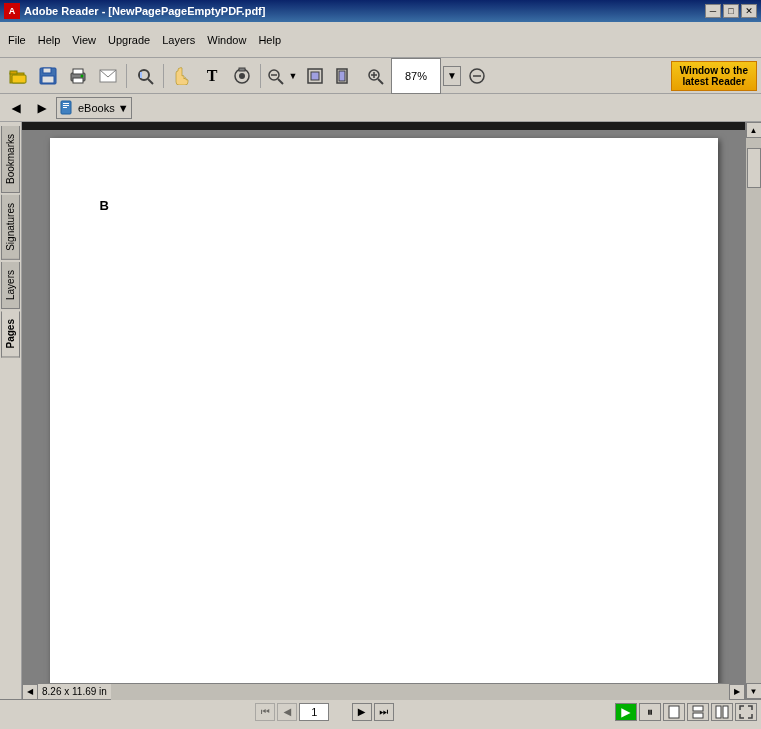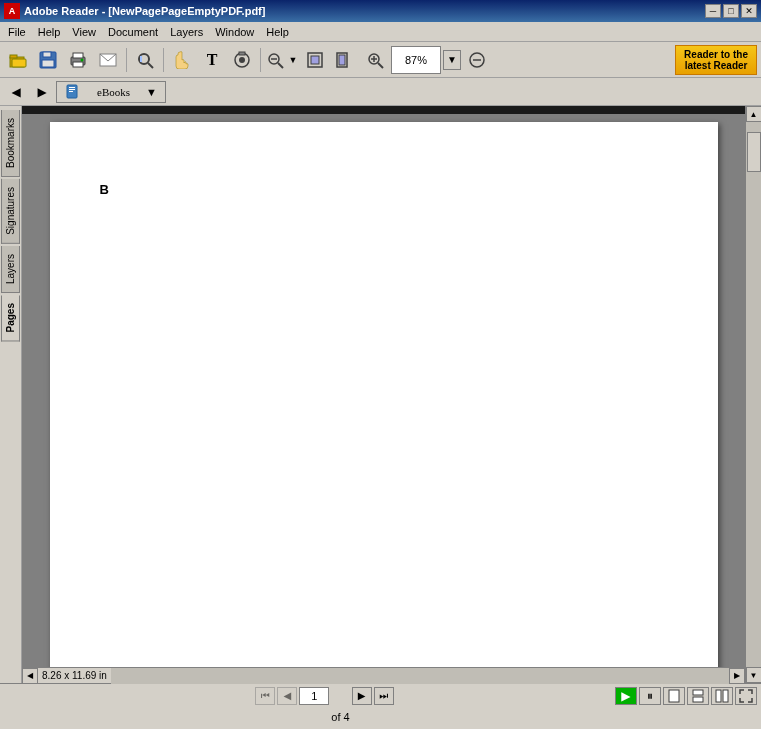--- a/index.html
+++ b/index.html
@@ -49,21 +49,21 @@
       align-items: center;
       justify-content: center;
       font-size: 9px;
       cursor: pointer;
       color: #000;
     }
 
     
     #menu-bar {
       background: #d4d0c8;
-      height: 20px;
+      height: 36px;
       display: flex;
       align-items: center;
       padding: 0 2px;
       border-bottom: 1px solid #a0a0a0;
     }
     .menu-item {
       padding: 2px 6px;
       font-size: 11px;
       cursor: pointer;
     }
@@ -95,21 +95,21 @@
       background: #a0a0a0;
       margin: 0 2px;
     }
     .zoom-box {
       display: flex;
       align-items: center;
       gap: 2px;
     }
     .zoom-input {
       width: 50px;
-      height: 28px;
+      height: 36px;
       text-align: center;
       border: 1px solid #808080;
       background: white;
       font-size: 11px;
     }
     .zoom-btn {
       width: 18px;
       height: 20px;
       background: #d4d0c8;
       border: 1px solid #808080;
@@ -153,28 +153,27 @@
       border: 1px solid transparent;
       display: flex;
       align-items: center;
       justify-content: center;
       cursor: pointer;
       font-size: 12px;
     }
     .ebooks-btn {
       display: flex;
       align-items: center;
-      gap: 16px;
-      padding: 2px 8px;
+      gap: 3px;
+      padding: 2px 2px;
       border: 1px solid #808080;
       background: #d4d0c8;
       cursor: pointer;
       font-size: 11px;
       height: 22px;
-      font-family: Liberation Serif, serif;
     }
 
     
     #main-area {
       display: flex;
       height: calc(729px - 22px - 20px - 36px - 28px - 24px - 22px);
       
       height: 577px;
     }
 
@@ -391,21 +390,21 @@
     <div class="titlebar-btn">─</div>
     <div class="titlebar-btn">□</div>
     <div class="titlebar-btn">✕</div>
   </div>
 </div>
 
 <div id="menu-bar">
   <span class="menu-item">File</span>
   <span class="menu-item">Help</span>
   <span class="menu-item">View</span>
-  <span class="menu-item">Document</span>
+  <span class="menu-item">Upgrade</span>
   <span class="menu-item">Layers</span>
   <span class="menu-item">Window</span>
   <span class="menu-item">Help</span>
 </div>
 
 <div id="toolbar1">
   <div class="tb-btn" title="Open">
     <svg width="18" height="16" viewBox="0 0 18 16">
         <rect x="1" y="5" width="14" height="10" fill="#d4a000" stroke="#808000" stroke-width="1"></rect>
         <rect x="1" y="3" width="7" height="3" fill="#d4a000" stroke="#808000" stroke-width="1"></rect>
@@ -489,21 +488,21 @@
     <input class="zoom-input" type="text" value="87%" style="">
     <div class="zoom-btn">▼</div>
     <div class="tb-btn">
       <svg width="18" height="18" viewBox="0 0 18 18">
           <circle cx="9" cy="9" r="7" fill="none" stroke="#404040" stroke-width="1.5"></circle>
           <line x1="5" y1="9" x2="13" y2="9" stroke="#404040" stroke-width="1.5"></line>
         </svg>
     </div>
   </div>
   <div id="upgrade-btn">
-    <span>Reader to the</span>
+    <span>Window to the</span>
     <span>latest Reader</span>
   </div>
 </div>
 
 <div id="toolbar2">
   <div class="tb2-btn">◀</div>
   <div class="tb2-btn">▶</div>
   <div class="ebooks-btn">
     <svg width="16" height="16" viewBox="0 0 16 16">
         <rect x="2" y="1" width="10" height="13" fill="#4080c0" stroke="#2060a0" stroke-width="1" rx="1"></rect>

